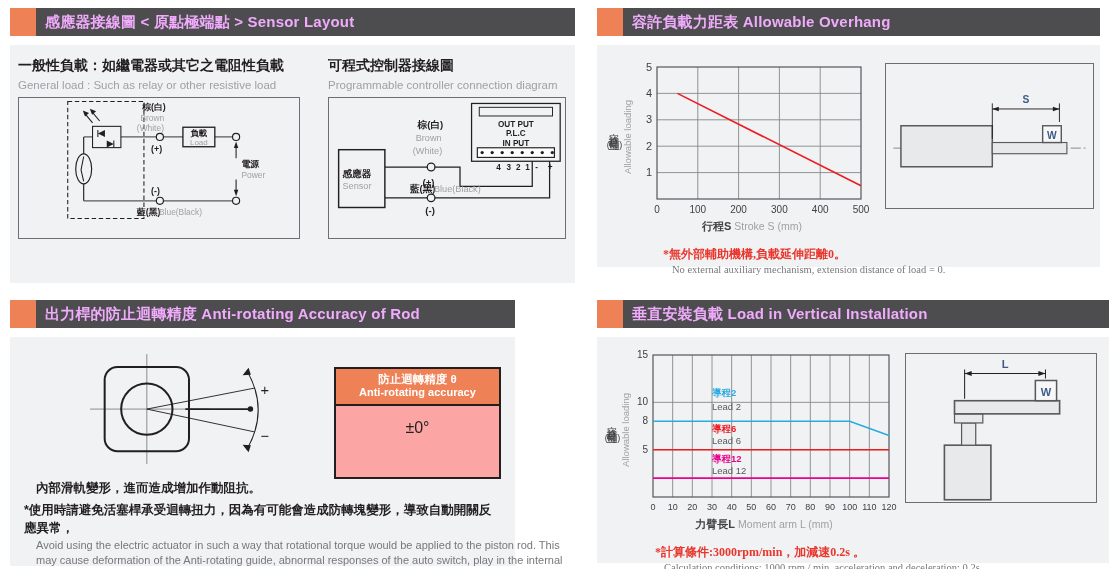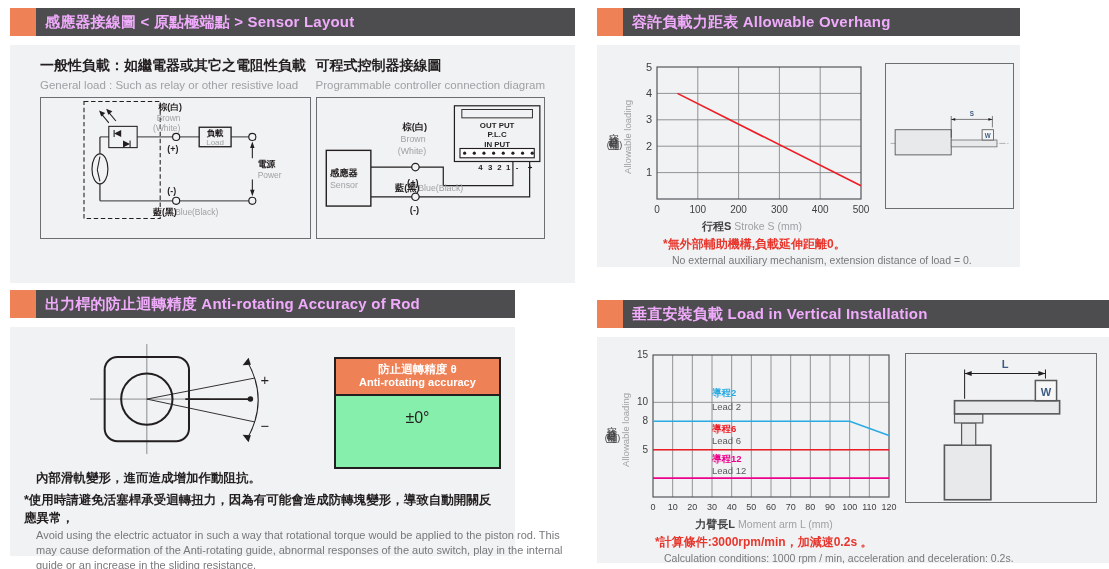--- a/index.html
+++ b/index.html
@@ -1,49 +1,49 @@
 <!DOCTYPE html>
 <html><head>
 <meta charset="utf-8">
 <style>
   html,body{margin:0;padding:0;}
   body{width:1109px;height:569px;background:#ffffff;font-family:"Liberation Sans",sans-serif;position:relative;overflow:hidden;color:#231F20;}
   .sec{position:absolute;}
   #sec-sensor{left:10px;top:8px;width:565px;}
-  #sec-overhang{left:597px;top:8px;width:423px;border-radius:27px;}
-  #sec-anti{left:10px;top:290px;width:505px;}
+  #sec-overhang{left:597px;top:8px;width:503px;border-radius:27px;}
+  #sec-anti{left:10px;top:300px;width:505px;}
   #sec-vertical{left:597px;top:300px;width:589px;border-radius:24px;}
   .sec-header{height:28px;background:#4D4D4F;display:flex;align-items:center;}
   .sec-sq{width:26px;height:28px;background:#EF8157;flex:0 0 26px;}
   .sec-title{color:#f0abfc;font-weight:bold;font-size:15px;margin-left:9px;white-space:nowrap;letter-spacing:.2px;}
   .panel{background:#F1F2F3;margin-top:9px;box-sizing:border-box;}
-  #sec-sensor .panel{height:238px;padding:12px 30px;display:flex;gap:5px;}
+  #sec-sensor .panel{height:238px;padding:12px 8px;display:flex;gap:28px;}
   #sec-overhang .panel{height:222px;padding:12px 6px 6px 10px;}
   #sec-anti .panel{height:229px;padding:4px 14px 6px 14px;}
   #sec-vertical .panel{height:226px;padding:8px 4px 4px 8px;}
   .diag-col1{width:282px;}
   .diag-col2{width:238px;}
   .diag-title{font-size:14px;font-weight:bold;color:#231F20;white-space:nowrap;}
   .diag-sub{font-size:11.5px;color:#9FA1A4;margin-top:4px;white-space:nowrap;}
   .diag-box{border:1.5px solid #6D6E71;margin-top:6px;height:140px;}
   .diag-box svg{display:block;width:100%;height:100%;}
   .chart-row{display:flex;align-items:flex-start;}
   .ylab{display:flex;align-items:center;width:26px;justify-content:center;}
   .ylab-cnwrap{display:flex;flex-direction:column;align-items:center;}
   .ylab-cn{writing-mode:vertical-rl;text-orientation:upright;font-size:10.5px;color:#414042;letter-spacing:2px;}
   .ylab-kg{font-size:9px;color:#414042;margin-top:7px;}
   .ylab-en{writing-mode:vertical-rl;transform:rotate(180deg);font-size:9.5px;color:#9FA1A4;white-space:nowrap;}
   .xlab{text-align:center;font-size:11px;margin-top:-2px;}
   .xlab-cn{color:#414042;font-weight:bold;}
   .xlab-en{color:#9FA1A4;font-size:10.5px;}
   .mech-box{border:1.5px solid #6D6E71;background:#F1F2F3;}
-  .footnote{margin-top:2px;}
+  .footnote{margin-top:12px;font-family:Liberation Serif, serif;}
   .fn-red{color:#E8362D;font-weight:bold;font-size:12px;}
   .fn-gray{color:#77787B;font-size:10.5px;margin-left:9px;margin-top:1px;}
-  .acc-table{width:178px;border:2px solid #231F20;background:#86efac;margin:26px 0 0 44px;}
+  .acc-table{width:178px;border:2px solid #231F20;background:#fca5a5;margin:26px 0 0 44px;}
   .acc-head{background:#EF8157;color:#fff;text-align:center;border-bottom:2px solid #231F20;padding:3px 4px 4px 4px;line-height:1.25;}
   .acc-head-cn{font-size:11.5px;font-weight:bold;}
   .acc-head-en{font-size:11px;font-weight:bold;}
   .acc-body{text-align:center;font-size:16px;color:#231F20;padding:13px 0;}
   .note-cn{font-weight:bold;font-size:12.5px;color:#231F20;line-height:1.45;margin-top:4px;}
   .note-cn-l2{padding-left:12px;}
   .note-en{font-size:11px;color:#77787B;line-height:1.35;padding-left:12px;width:545px;margin-top:1px;}
   svg text{font-family:"Liberation Sans",sans-serif;}
 </style>
 </head>

